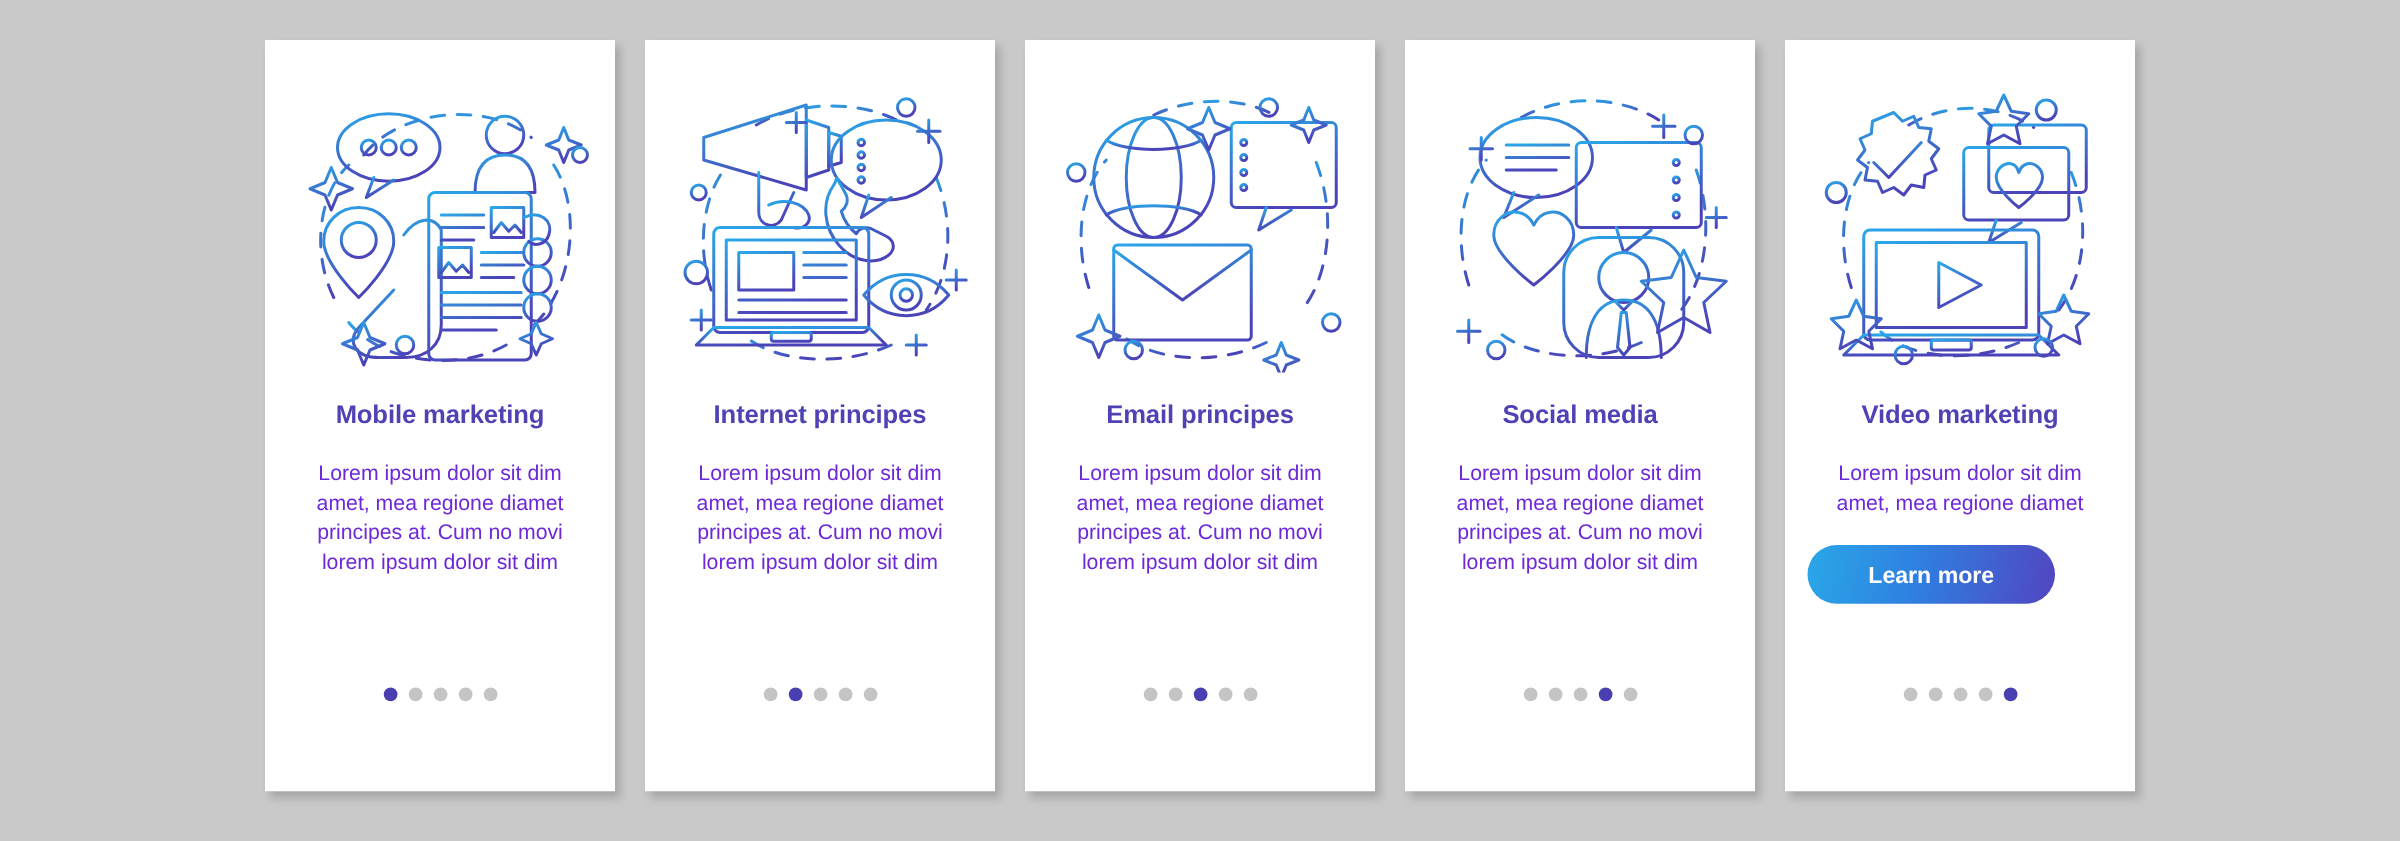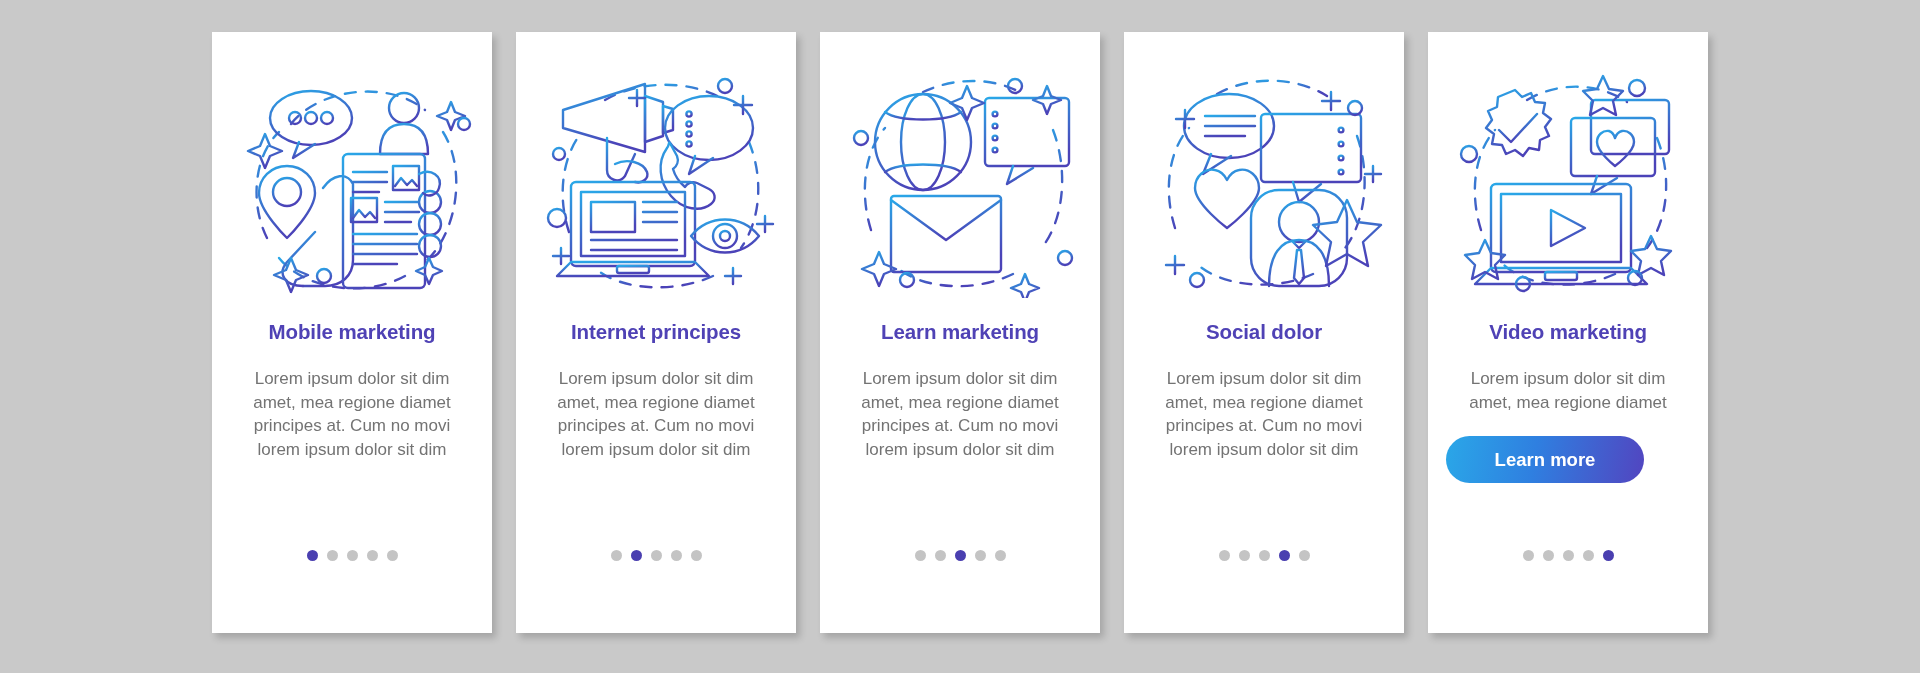--- a/index.html
+++ b/index.html
@@ -43,21 +43,21 @@
     color: #4f42b5;
     text-align: center;
     margin-top: 22px;
     letter-spacing: -0.1px;
     white-space: nowrap;
   }
   .card-body {
     margin-top: 23px;
     font-size: 17px;
     line-height: 23.5px;
-    color: #737373;
+    color: #6d28d9;
     text-align: center;
     width: 232px;
     font-weight: 400;
   }
   .cta-wrap {
     margin-top: 22px;
     display: flex;
     justify-content: flex-start;
     width: 100%;
   }
@@ -275,21 +275,21 @@
           <path d="M210 24 l4 10 l10 4 l-10 4 l-4 10 l-4 -10 l-10 -4 l10 -4 Z"></path>
           <path d="M42 190 l5 12 l12 5 l-12 5 l-5 12 l-5 -12 l-12 -5 l12 -5 Z"></path>
           <path d="M188 212 l4 10 l10 4 l-10 4 l-4 10 l-4 -10 l-10 -4 l10 -4 Z"></path>
           <circle cx="178" cy="24" r="7"></circle>
             <circle cx="24" cy="76" r="7"></circle>
             <circle cx="70" cy="218" r="7"></circle>
             <circle cx="228" cy="196" r="7"></circle>
         </g>
       </svg>
     </div>
-    <div class="card-title">Learn marketing</div>
+    <div class="card-title">Email principes</div>
     <div class="card-body">Lorem ipsum dolor sit dim amet, mea regione diamet principes at. Cum no movi lorem ipsum dolor sit dim</div>
     <div class="dots">
       <span class="dot"></span>
       <span class="dot"></span>
       <span class="dot active"></span>
       <span class="dot"></span>
       <span class="dot"></span>
     </div>
   </div>
 
@@ -335,21 +335,21 @@
 
           <path d="M44 48 v18 M35 57 h18"></path>
           <path d="M190 30 v18 M181 39 h18"></path>
           <path d="M232 104 v16 M224 112 h16"></path>
           <path d="M34 194 v18 M25 203 h18"></path>
           <circle cx="214" cy="46" r="7"></circle>
             <circle cx="56" cy="218" r="7"></circle>
         </g>
       </svg>
     </div>
-    <div class="card-title">Social dolor</div>
+    <div class="card-title">Social media</div>
     <div class="card-body">Lorem ipsum dolor sit dim amet, mea regione diamet principes at. Cum no movi lorem ipsum dolor sit dim</div>
     <div class="dots">
       <span class="dot"></span>
       <span class="dot"></span>
       <span class="dot"></span>
       <span class="dot active"></span>
       <span class="dot"></span>
     </div>
   </div>
 

